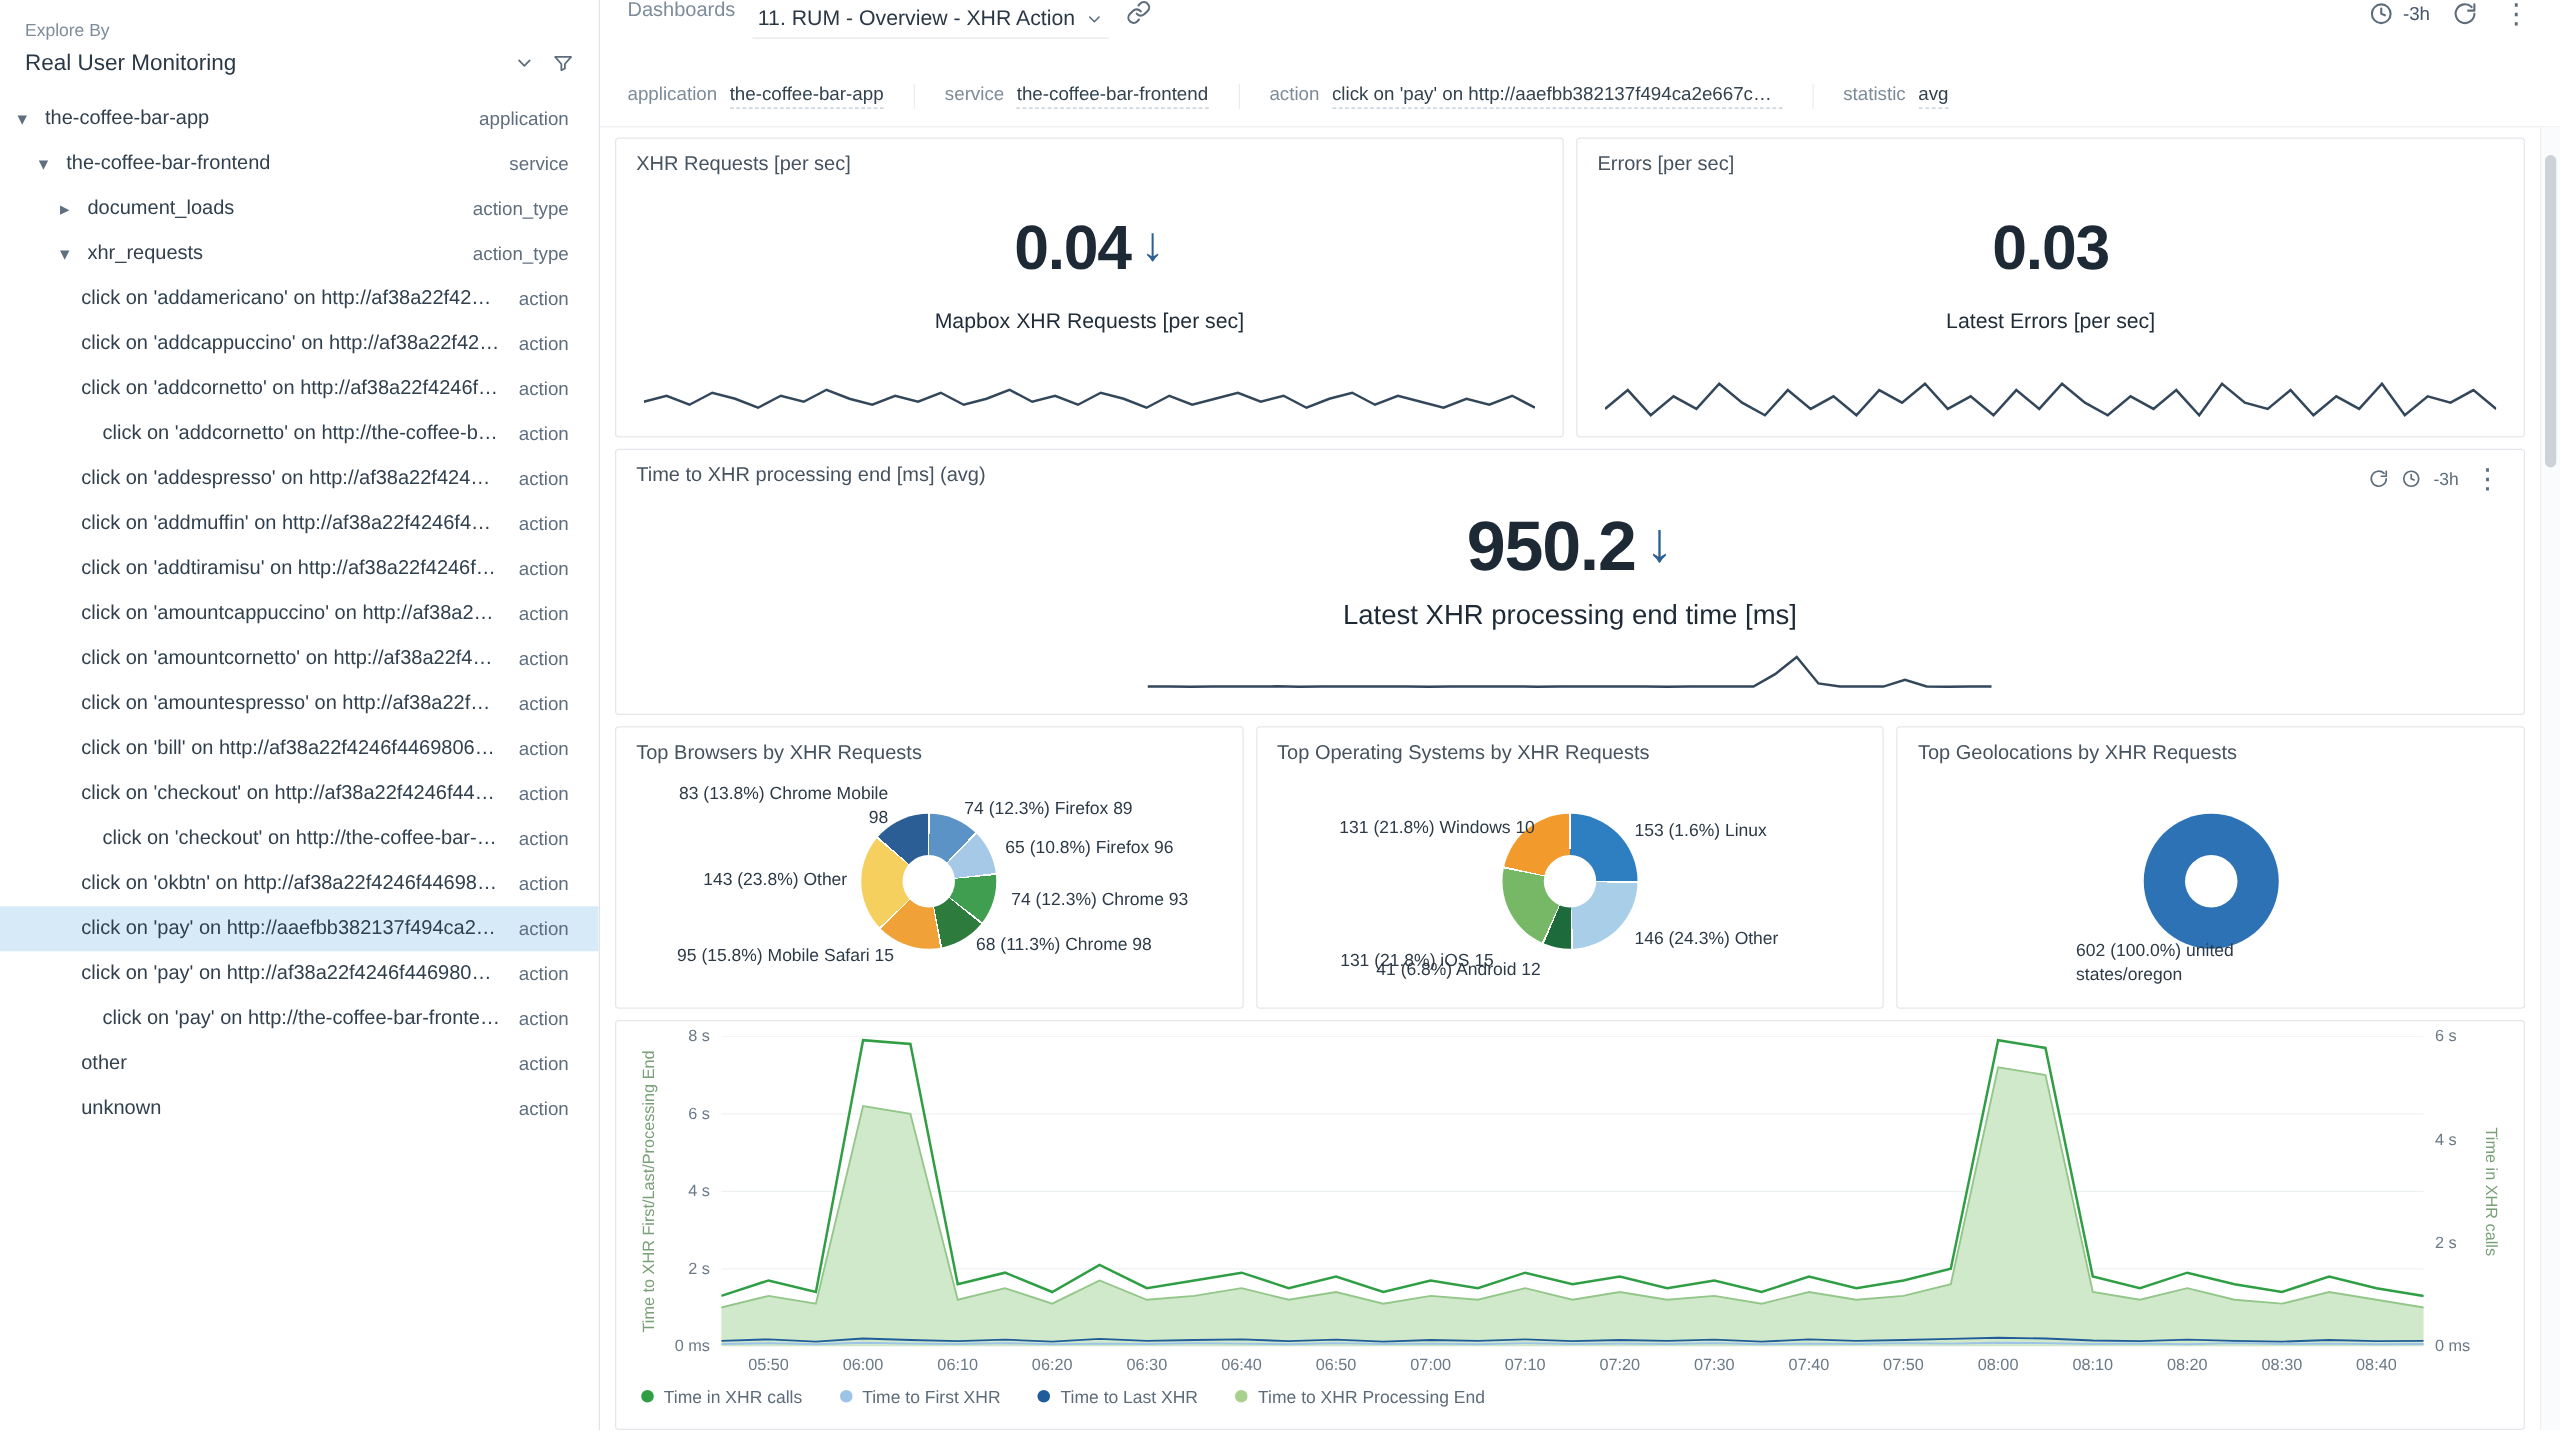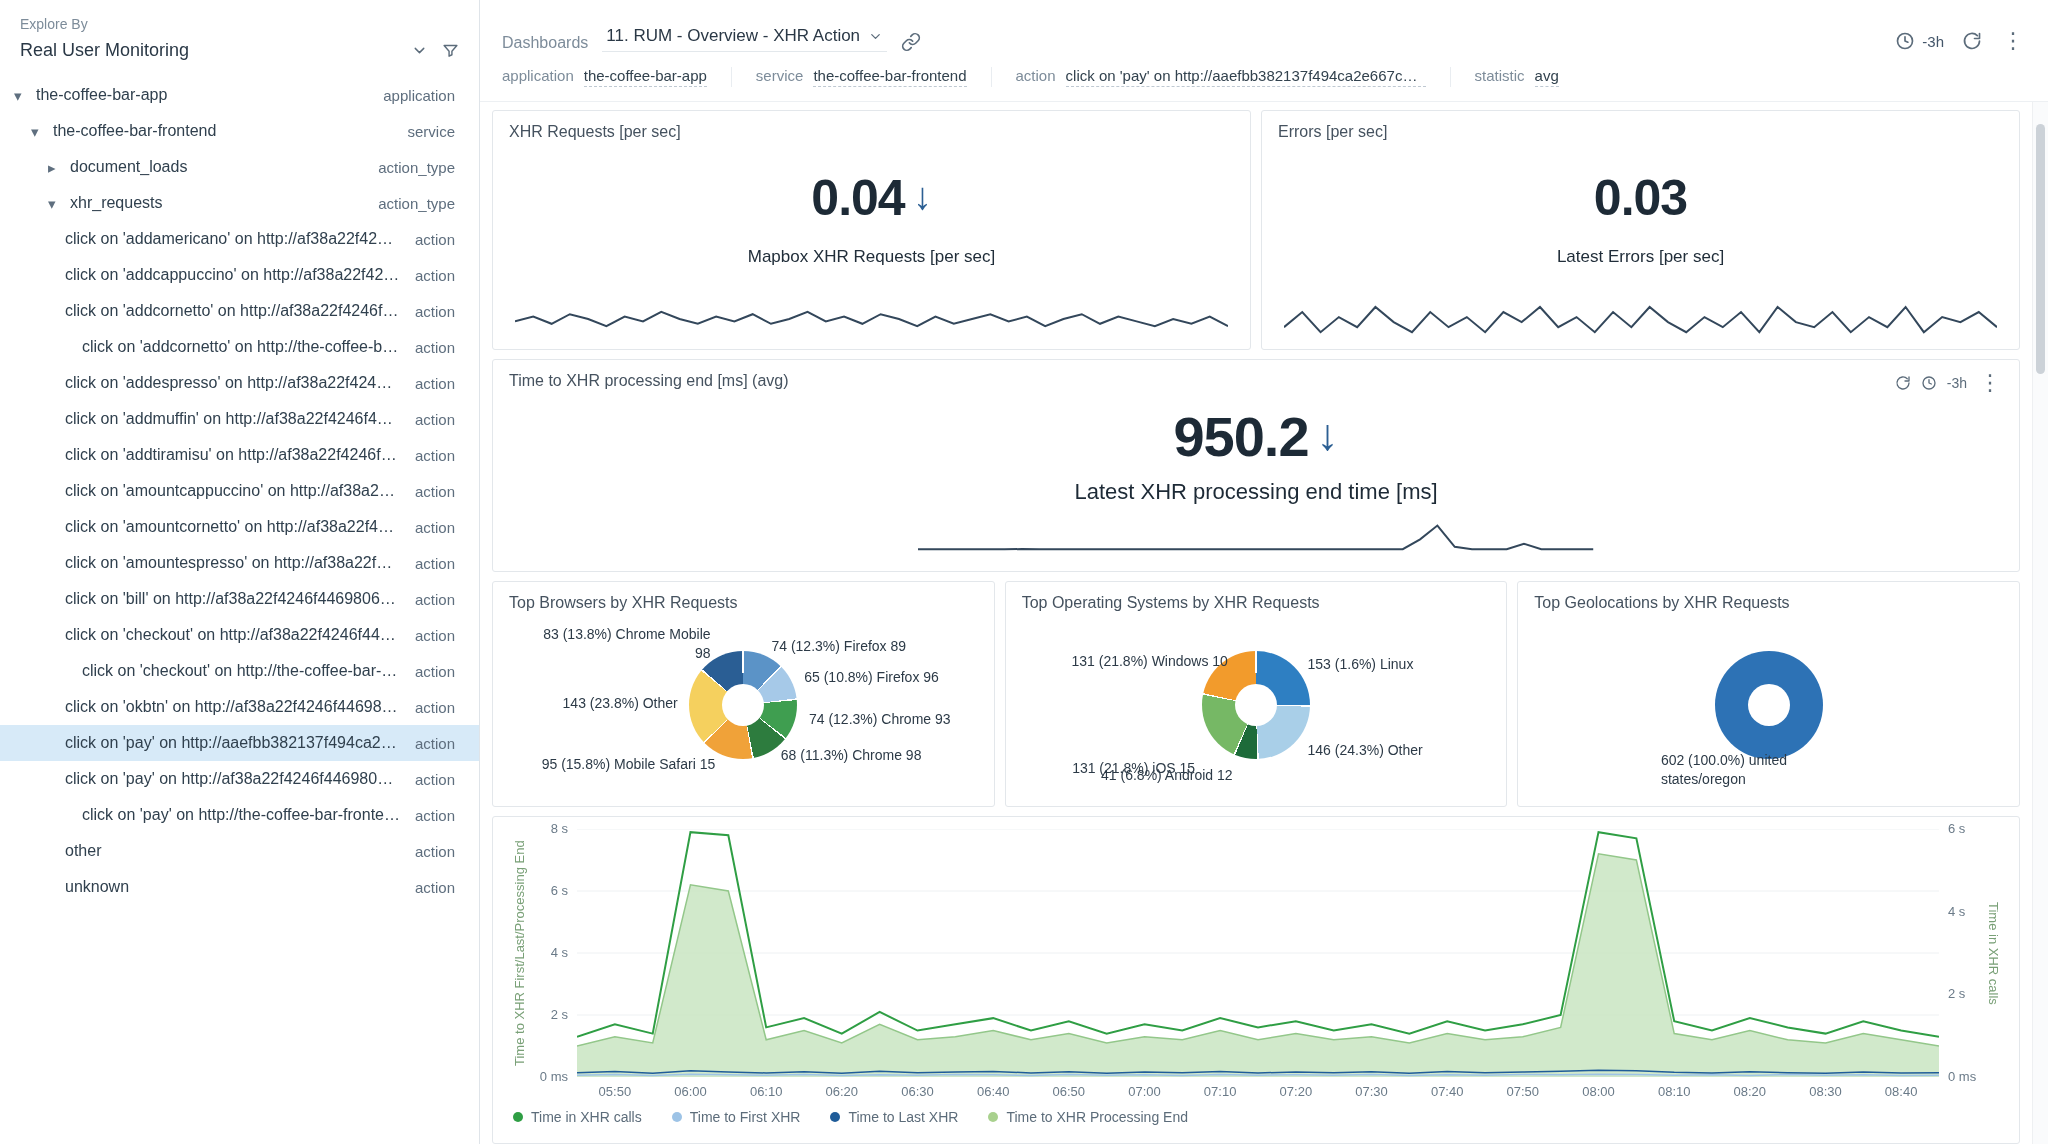--- a/index.html
+++ b/index.html
@@ -16,21 +16,21 @@
   .icon.sm{width:17px;height:17px}
   .tree{margin-top:8px;flex:1;overflow:hidden}
   .tree-row{display:flex;align-items:center;height:36px;padding-right:24px;cursor:default}
   .tree-row.selected{background:#d7eaf8}
   .tree-arrow{width:22px;flex:0 0 22px;color:#5f6f7f;font-size:15px;line-height:1}
   .tree-label{flex:1;min-width:0;white-space:nowrap;overflow:hidden;text-overflow:ellipsis;color:#30404e;font-size:16px;padding-right:14px}
   .tree-type{flex:0 0 auto;color:#5e6e7e;font-size:15px}
 
   
   .main{flex:1;min-width:0;display:flex;flex-direction:column}
-  .topbar{height:52px;flex:0 0 52px;display:flex;align-items:flex-end;padding:0 22px;gap:14px}
+  .topbar{height:52px;flex:0 0 52px;display:flex;align-items:flex-start;padding:0 22px;gap:14px}
   .dashboards-label{color:#7d8c9a;font-size:16px}
   .dash-select{display:flex;align-items:center;gap:8px;font-size:17px;color:#2a3846;padding:5px 4px;border-bottom:1px solid #e3e8ec;white-space:nowrap}
   .kebab{color:#5c6c7b;font-size:22px;line-height:1;padding:0 2px}
   .top-right{margin-left:auto;display:flex;align-items:center;gap:18px}
   .time-range{display:flex;align-items:center;gap:7px;color:#44566a;font-size:15px}
 
   .filterbar{height:50px;flex:0 0 50px;display:flex;align-items:center;padding:0 22px;border-bottom:1px solid #edf0f3}
   .filter-chip{display:flex;align-items:baseline;gap:10px;padding:0 24px;white-space:nowrap}
   .filter-chip:first-child{padding-left:0}
   .filter-chip + .filter-chip{border-left:1px solid #e9edf1}

